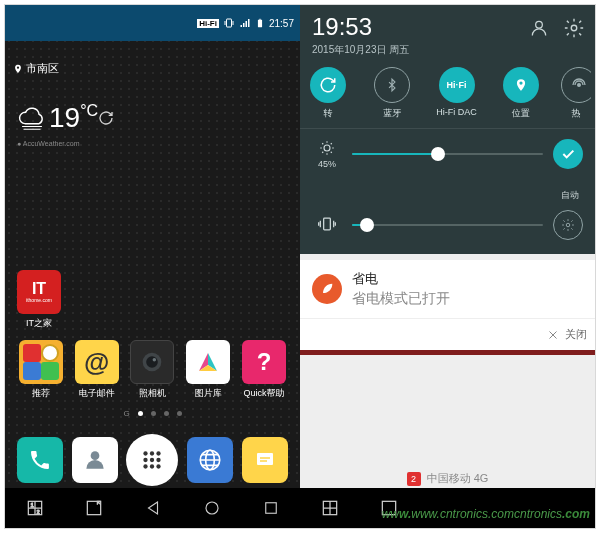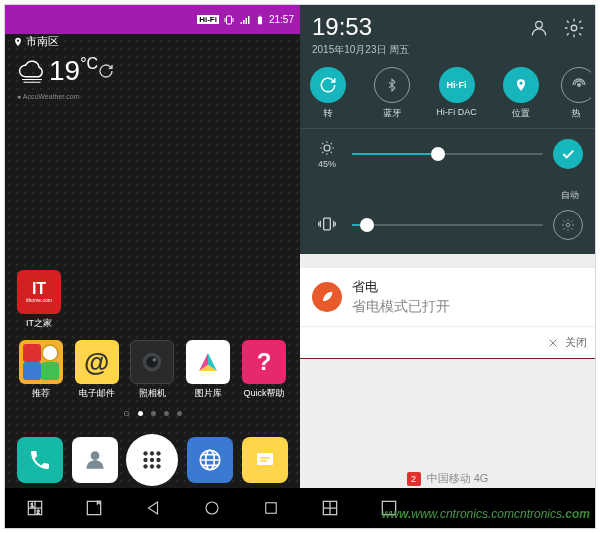--- a/index.html
+++ b/index.html
@@ -4,23 +4,23 @@
 <style>
 *{margin:0;padding:0;box-sizing:border-box;font-family:Arial,"Microsoft YaHei",sans-serif}
 body{width:600px;height:533px;background:#fff;position:relative;overflow:hidden}
 .frame{position:absolute;top:4px;left:4px;width:592px;height:525px;border:1px solid #d8d8d8}
 .phone{position:absolute;top:0;height:523px;overflow:hidden}
 .left{left:0;width:295px;background:#1a1a1a}
 .right{left:295px;width:295px;background:#eee}
 
 
 .dotbg{position:absolute;inset:0;background:#1a1a1a;background-image:radial-gradient(circle,#2a2a2a 1px,transparent 1px);background-size:8px 8px}
-.statusbar{position:relative;height:29px;background:#a21caf;color:#fff;font-size:10px;display:flex;align-items:center;justify-content:flex-end;padding:0 6px;gap:4px}
+.statusbar{position:relative;height:36px;background:#0c4a6e;color:#fff;font-size:10px;display:flex;align-items:center;justify-content:flex-end;padding:0 6px;gap:4px}
 .statusbar .sb-item{display:inline-flex;align-items:center}
-.loc-row{position:relative;color:#fff;font-size:11px;padding:0 8px;display:flex;align-items:center;gap:3px}
+.loc-row{position:relative;color:#fff;font-size:11px;padding:20px 8px;display:flex;align-items:center;gap:3px}
 .weather{position:relative;color:#fff;padding:6px 10px;display:flex;align-items:center;gap:0}
 .weather .cloud{width:34px;height:26px}
 .weather .temp{font-size:28px;font-weight:300}
 .weather .deg{font-size:16px;vertical-align:top}
 .weather .refresh{opacity:.8}
 .accu{position:relative;color:#888;font-size:7px;padding-left:12px}
 
 .app-standalone{position:absolute;width:44px;text-align:center}
 .icon{width:44px;height:44px;border-radius:6px;display:flex;align-items:center;justify-content:center;margin:0 auto}
 .app-label{color:#fff;font-size:9px;margin-top:3px;white-space:nowrap;text-align:center}
@@ -58,21 +58,21 @@
 .srow{display:flex;align-items:center;gap:10px;margin-bottom:28px}
 .srow:last-child{margin-bottom:0}
 .sicon{width:30px;text-align:center;color:#cfd9da;font-size:9px}
 .track{flex:1;height:2px;background:#556464;position:relative;border-radius:2px}
 .fill{position:absolute;left:0;top:0;height:100%;background:#17b6bc;border-radius:2px}
 .thumb{position:absolute;top:-6px;width:14px;height:14px;border-radius:50%;background:#fff}
 .endbtn{width:30px;height:30px;border-radius:50%;display:flex;align-items:center;justify-content:center}
 .endbtn.auto{background:#17b6bc}
 .endbtn.gear{border:1.5px solid #8fa2a4}
 
-.notif{background:#fff;margin-top:14px;border-bottom:1px solid #7f1d1d}
+.notif{background:#fff;margin-top:6px;border-bottom:5px solid #7f1d1d}
 .notif-row{display:flex;align-items:center;padding:10px 12px;gap:10px}
 .notif-icon{width:30px;height:30px;border-radius:50%;background:#e85a2c;display:flex;align-items:center;justify-content:center}
 .notif-text .t1{font-size:13px;color:#222}
 .notif-text .t2{font-size:14px;color:#888;margin-top:2px}
 .notif-close{border-top:1px solid #eee;text-align:center;padding:8px;font-size:11px;color:#666;display:flex;align-items:center;justify-content:flex-end;gap:6px}
 
 .carrier{position:absolute;bottom:42px;width:100%;text-align:center;font-size:11px;color:#888;display:flex;align-items:center;justify-content:center;gap:6px}
 .sim{width:14px;height:14px;background:#e03030;color:#fff;font-size:9px;display:flex;align-items:center;justify-content:center;border-radius:2px}
 
 .watermark{position:absolute;right:10px;bottom:12px;font-size:12px;color:#4a9a4a;font-style:italic;z-index:50}

